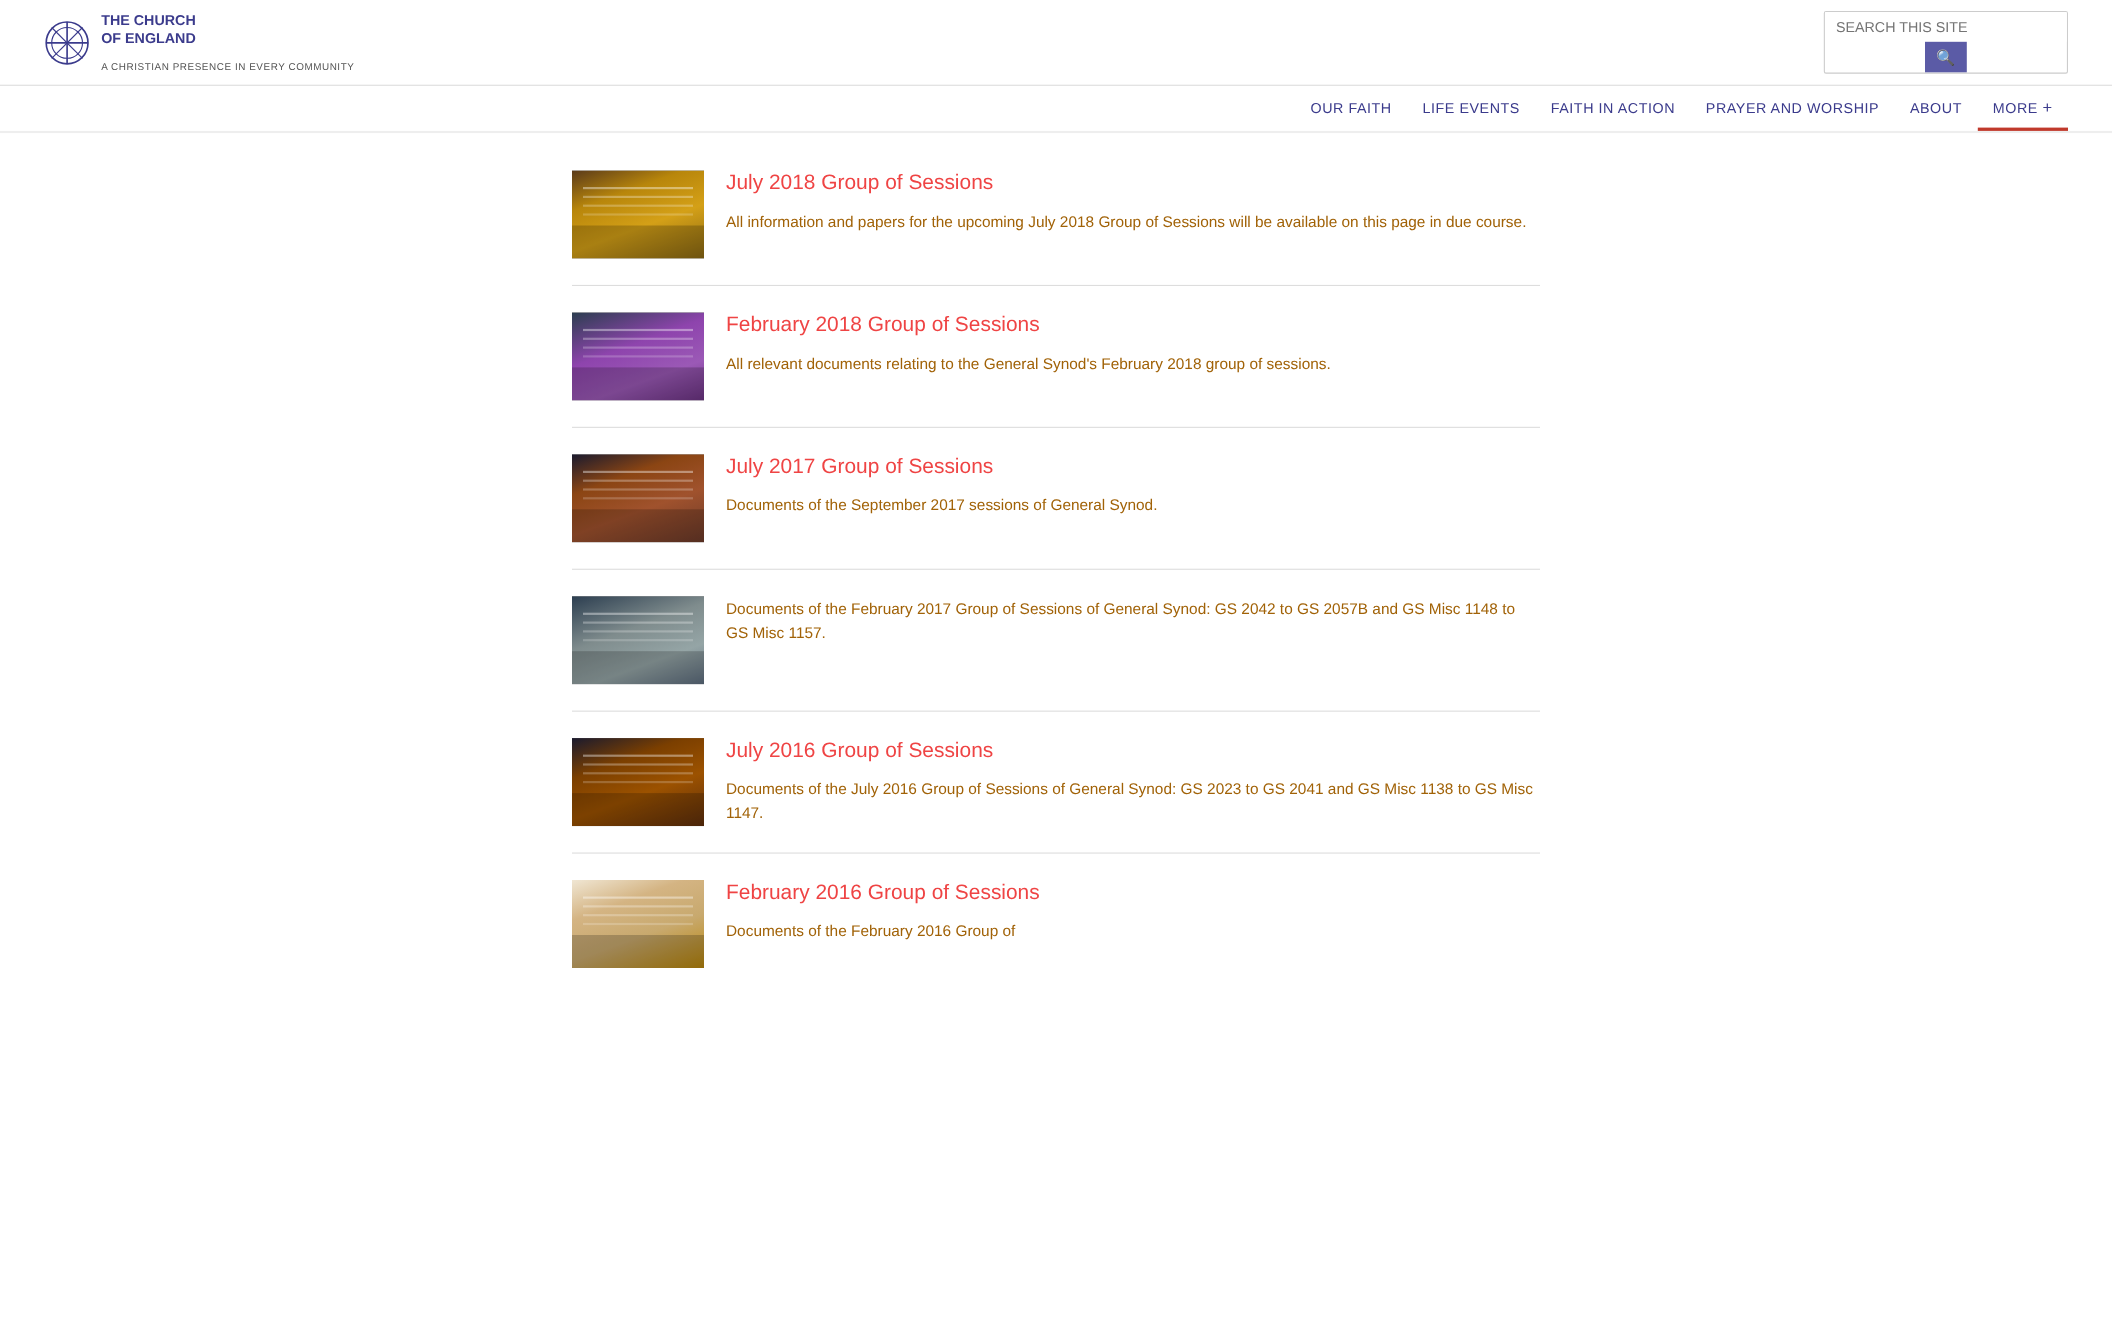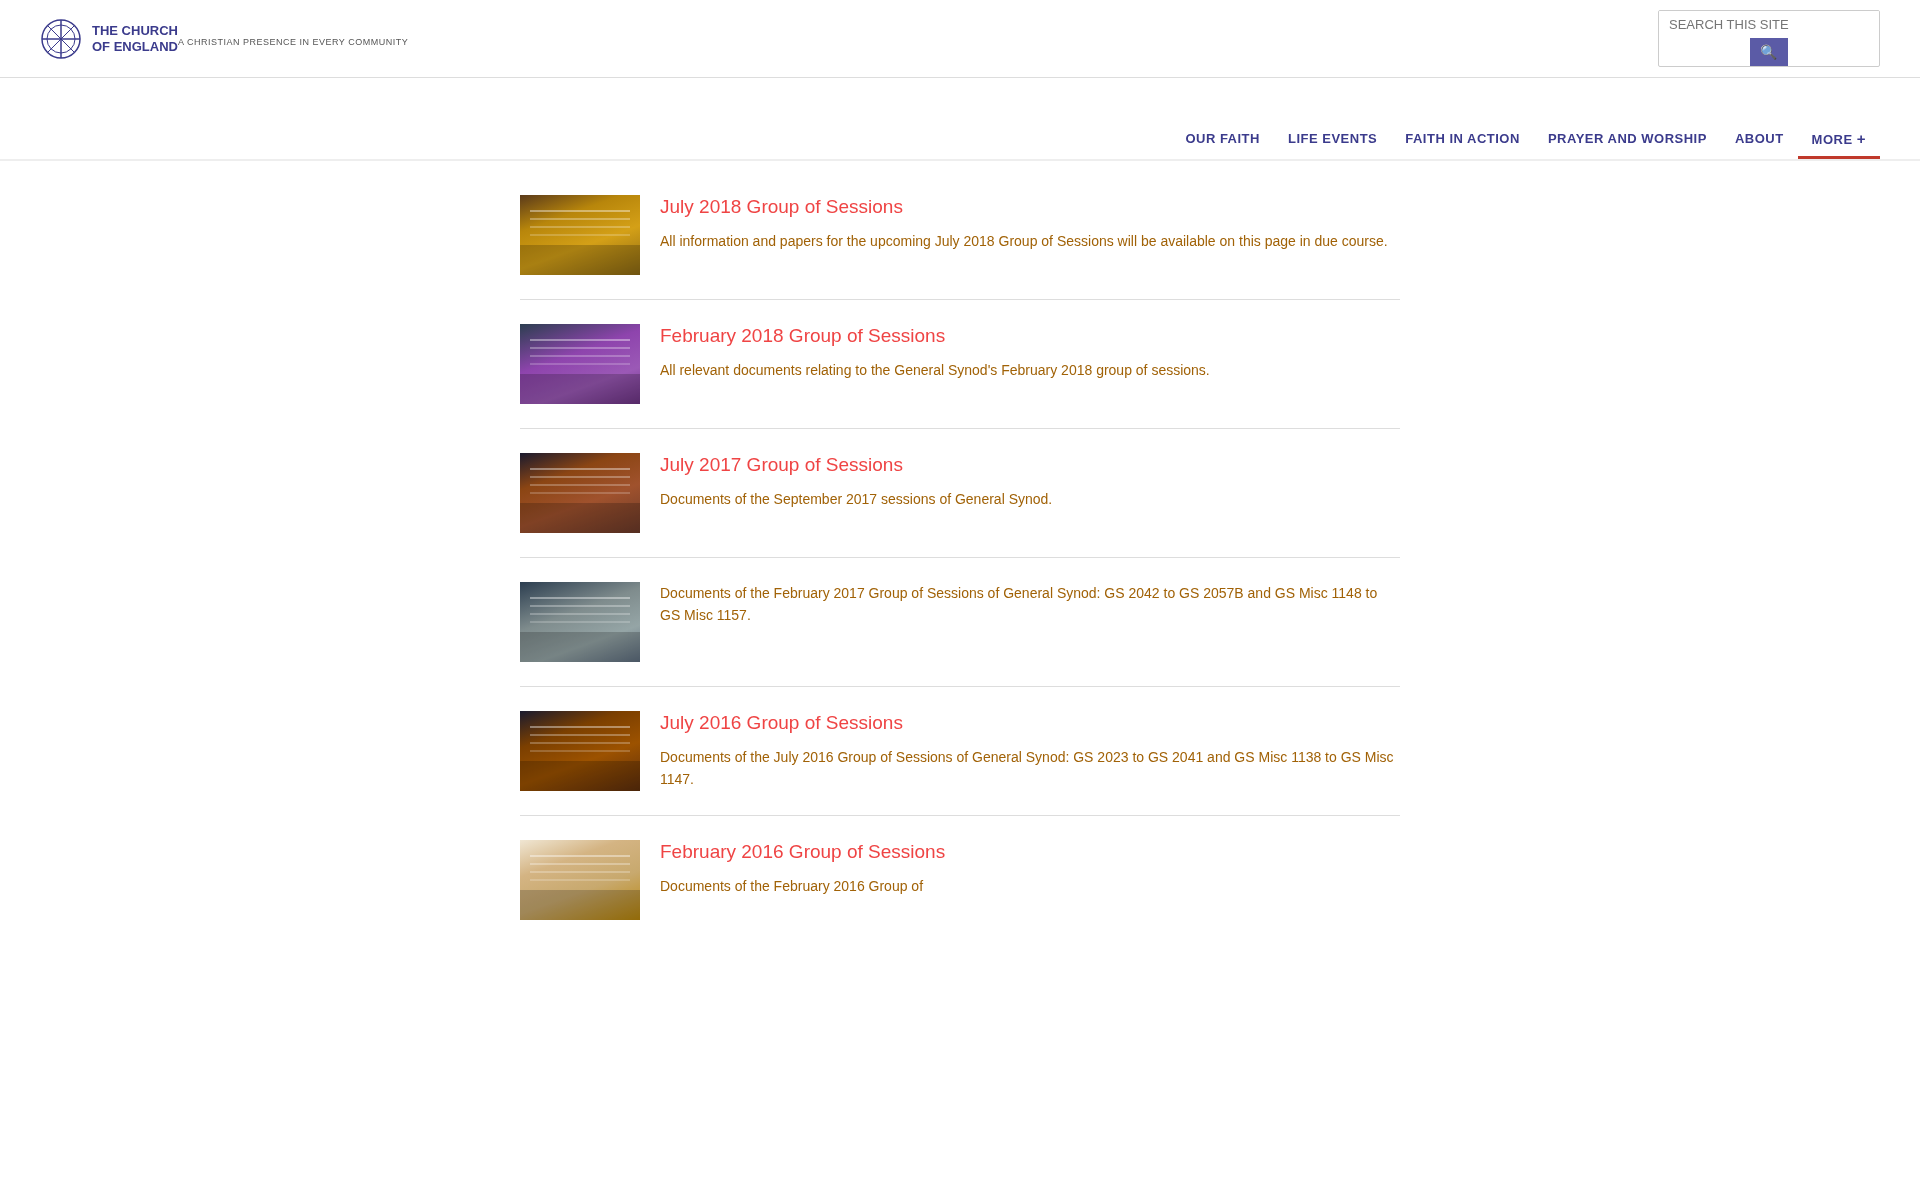--- a/index.html
+++ b/index.html
@@ -20,21 +20,21 @@
       align-items: center;
       gap: 10px;
       text-decoration: none;
     }
     .logo-icon {
       width: 42px;
       height: 42px;
     }
     .logo-text-area {
       display: flex;
-      flex-direction: row;
+      flex-direction: column;
       justify-content: center;
     }
     .logo-title {
       font-size: 13px;
       font-weight: bold;
       color: #3b3b8c;
       line-height: 1.2;
       text-transform: uppercase;
     }
     .logo-subtitle {
@@ -75,27 +75,26 @@
       display: flex;
       align-items: center;
       justify-content: flex-end;
       padding: 0 40px;
       background: #fff;
       border-bottom: 2px solid #eee;
     }
     .nav-item {
       padding: 12px 14px;
       font-size: 13px;
-      font-weight: bold;
+      font-weight: normal;
       color: #3b3b8c;
       text-transform: uppercase;
       cursor: pointer;
       text-decoration: none;
       letter-spacing: 0.5px;
-      margin-top: 40px;
     }
     .nav-item.more {
       color: #3b3b8c;
       border-bottom: 3px solid #c0392b;
       padding-bottom: 9px;
     }
     .nav-item.more .plus {
       font-size: 15px;
     }
 

